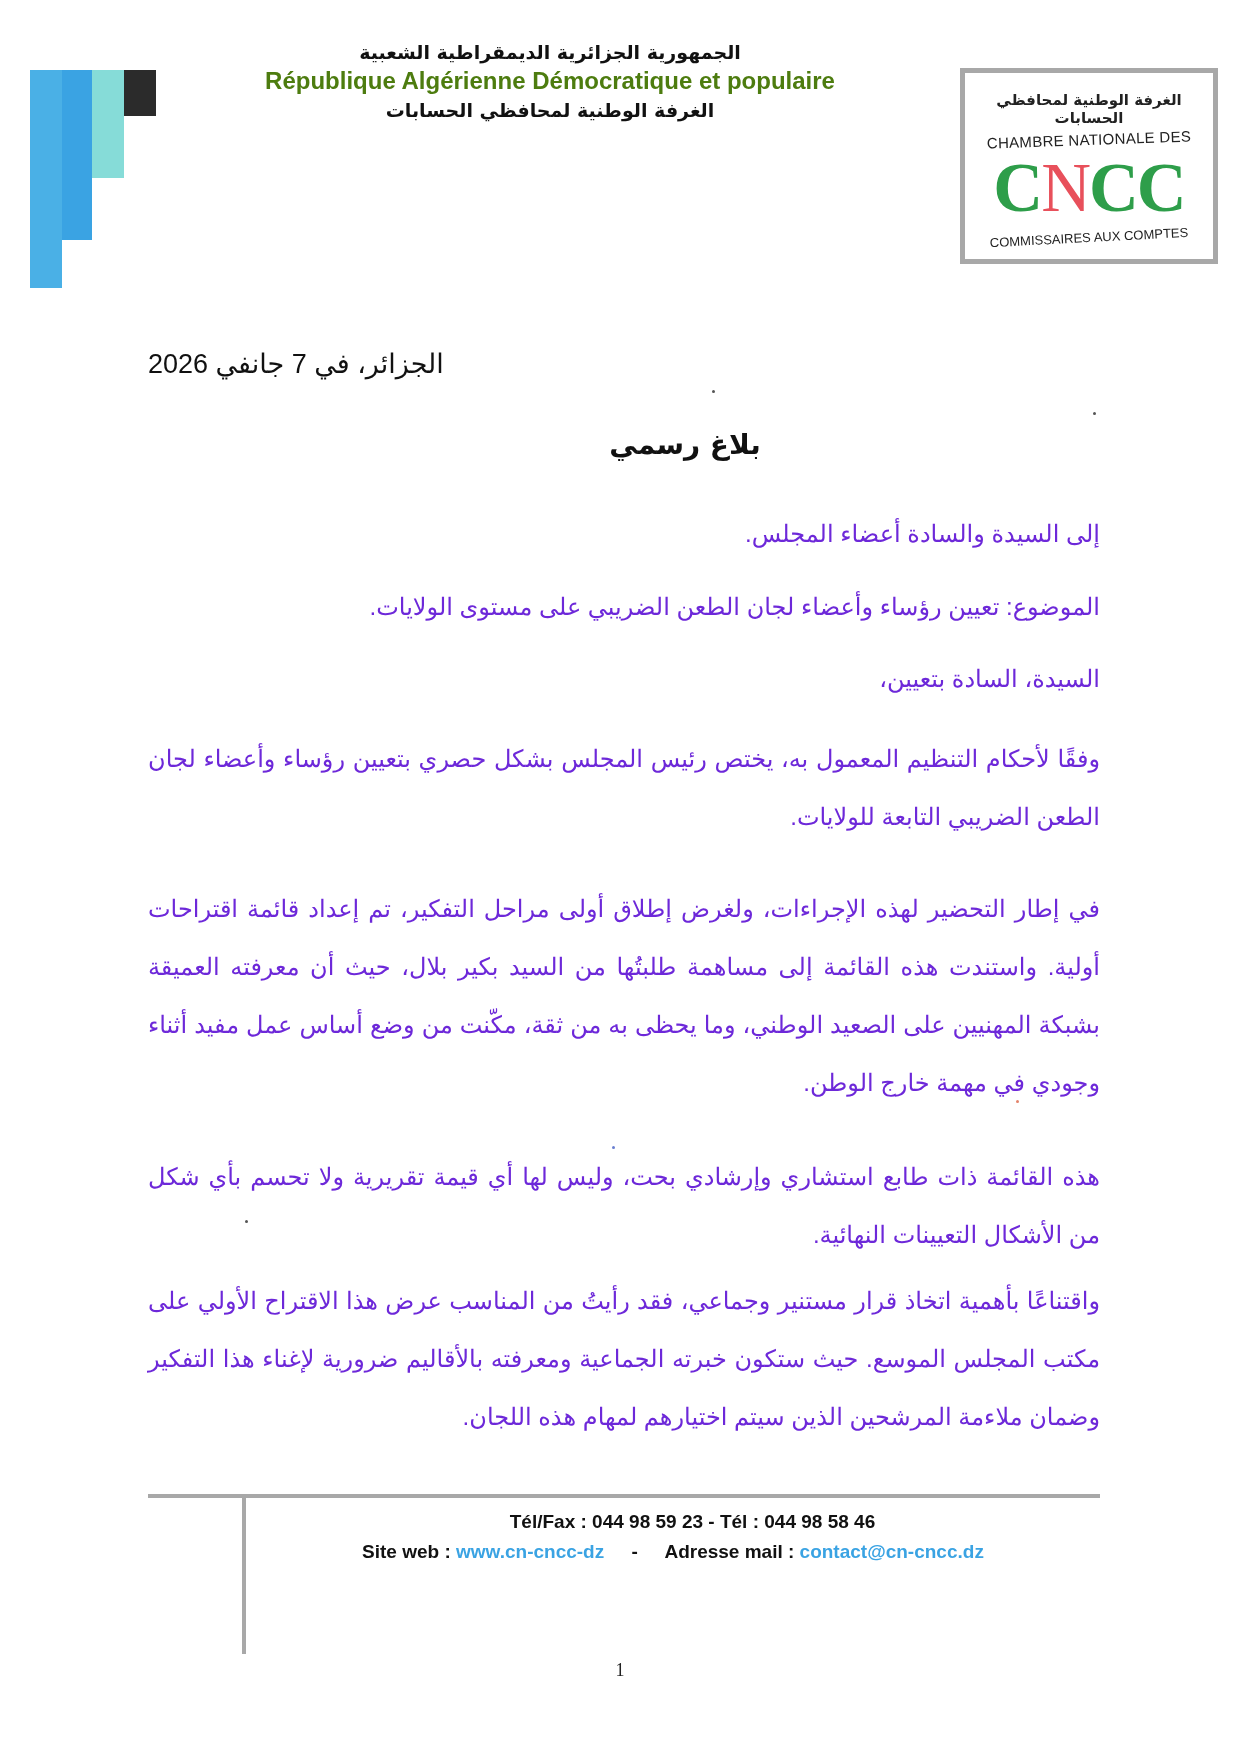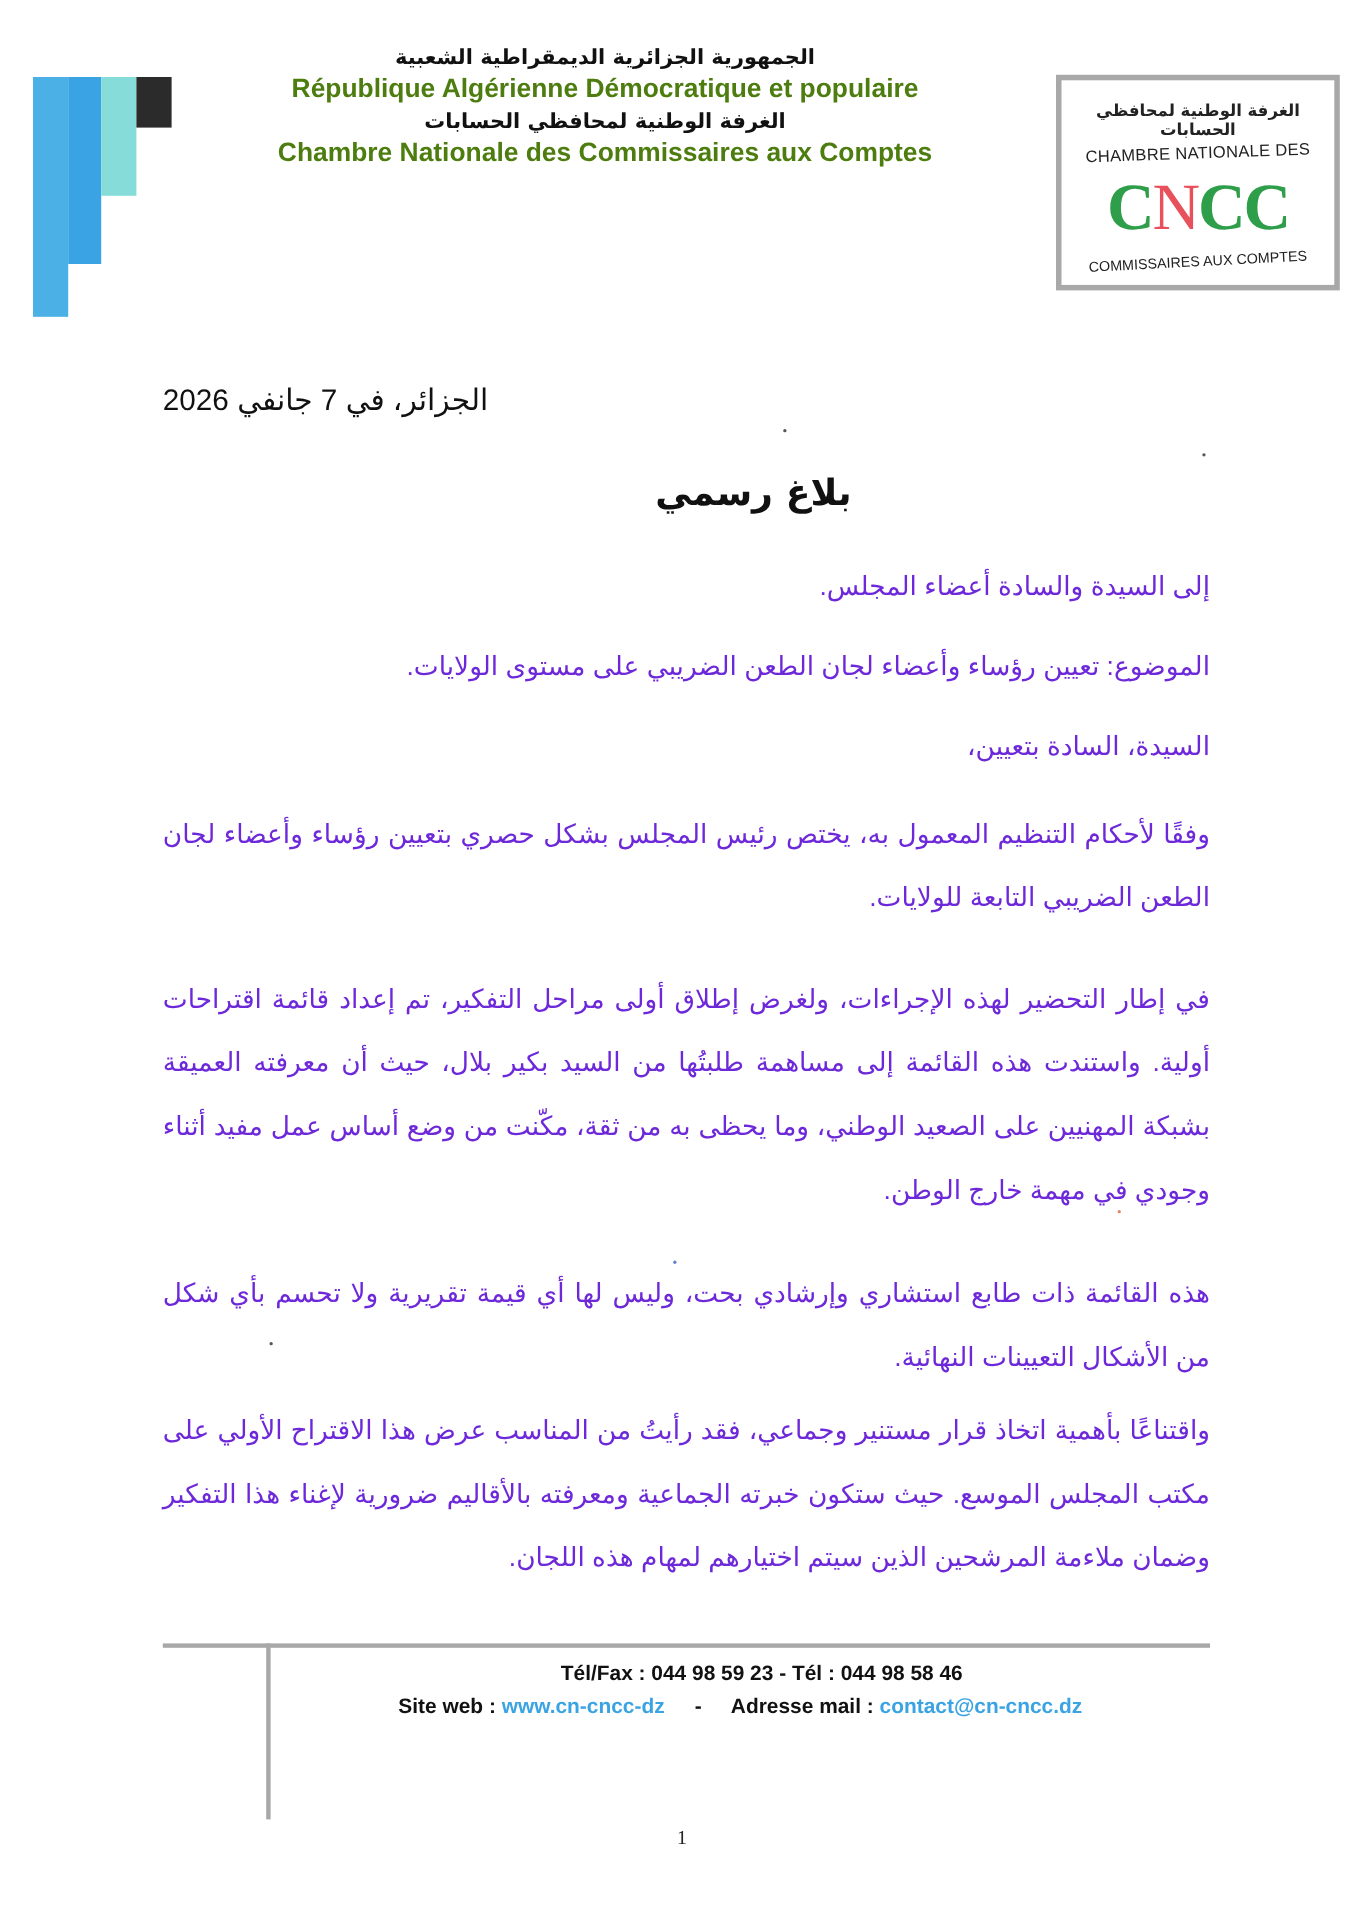--- a/index.html
+++ b/index.html
@@ -16,28 +16,28 @@
 
     
     .header { position: absolute; left: 220px; top: 40px; width: 660px; text-align: center; }
     .header .ar { font-family: "DejaVu Sans", sans-serif; font-weight: bold; font-size: 19px; line-height: 24px; direction: rtl; color: #111; }
     .header .fr { font-family: Liberation Sans, sans-serif; font-weight: bold; font-size: 24px; line-height: 34px; color: #4d7c0f; }
 
     
     .logo-box { position: absolute; left: 960px; top: 68px; width: 258px; height: 196px; border: 5px solid #a8a8a8; background: #fff; text-align: center; }
     .logo-ar { font-family: "DejaVu Sans", sans-serif; font-weight: bold; font-size: 15px; direction: rtl; margin-top: 18px; color: #222; }
     .logo-top { font-family: "Liberation Sans", sans-serif; font-size: 15px; color: #222; margin-top: 4px; letter-spacing: 0.3px; transform: rotate(-2deg); }
-    .logo-letters { font-family: "Liberation Serif", serif; font-size: 60px; line-height: 80px; letter-spacing: -2px; margin-top: 0px; }
+    .logo-letters { font-family: "Liberation Serif", serif; font-size: 69px; line-height: 80px; letter-spacing: -2px; margin-top: 0px; }
     .logo-letters .g { color: #2e9e4a; font-weight: bold; }
     .logo-letters .r { color: #e8505b; font-weight: normal; }
     .logo-bottom { font-family: "Liberation Sans", sans-serif; font-size: 13px; color: #222; transform: rotate(-3deg); margin-top: 2px; }
 
     
     .date { position: absolute; left: 148px; top: 348px; font-family: "Liberation Sans", sans-serif; font-size: 27px; direction: rtl; color: #111; }
-    .title { position: absolute; left: 0; width: 1240px; top: 428px; text-align: center; font-family: "DejaVu Sans", sans-serif; font-weight: bold; font-size: 33px; direction: rtl; padding-left: 130px; color: #111; }
+    .title { position: absolute; left: 0; width: 1240px; top: 428px; text-align: center; font-family: "DejaVu Sans", sans-serif; font-weight: bold; font-size: 28px; direction: rtl; padding-left: 130px; color: #111; }
 
     .body { position: absolute; left: 148px; width: 952px; direction: rtl; text-align: justify; font-family: "Liberation Sans", sans-serif; font-size: 24px; color: #6d28d9; }
     .p-line { line-height: 58px; }
     .p { line-height: 58px; text-align-last: right; }
 
     .p1 { top: 505px; }
     .p2 { top: 578px; }
     .p3 { top: 650px; }
     .p4 { top: 730px; }
     .p5 { top: 880px; }
@@ -64,21 +64,20 @@
   <div class="bar bar-1"></div>
   <div class="bar bar-2"></div>
   <div class="bar bar-3"></div>
   <div class="bar bar-4"></div>
 </div>
 
 <div class="header">
   <div class="ar">الجمهورية الجزائرية الديمقراطية الشعبية</div>
   <div class="fr">République Algérienne Démocratique et populaire</div>
   <div class="ar">الغرفة الوطنية لمحافظي الحسابات</div>
-  <div class="fr">Chambre Nationale des Commissaires aux Comptes</div>
 </div>
 
 <div class="logo-box">
   <div class="logo-ar">الغرفة الوطنية لمحافظي الحسابات</div>
   <div class="logo-top">CHAMBRE NATIONALE DES</div>
   <div class="logo-letters"><span class="g">C</span><span class="r">N</span><span class="g">C</span><span class="g">C</span></div>
   <div class="logo-bottom">COMMISSAIRES AUX COMPTES</div>
 </div>
 
 <div class="date">الجزائر، في 7 جانفي 2026</div>

